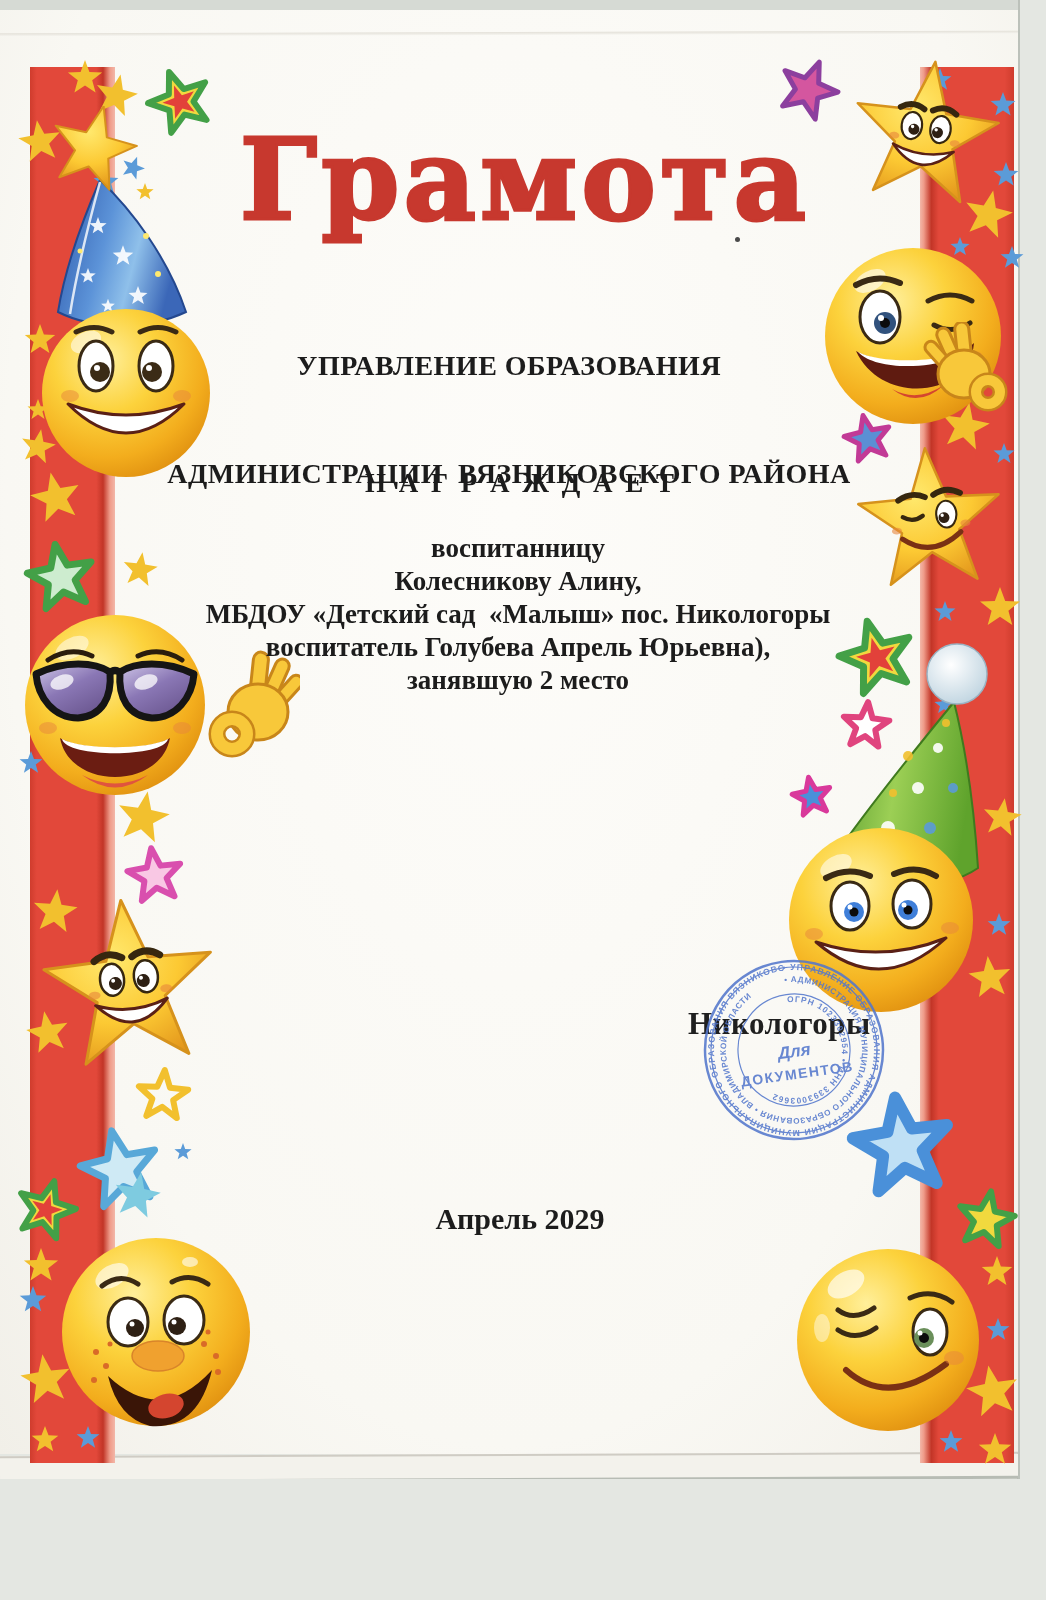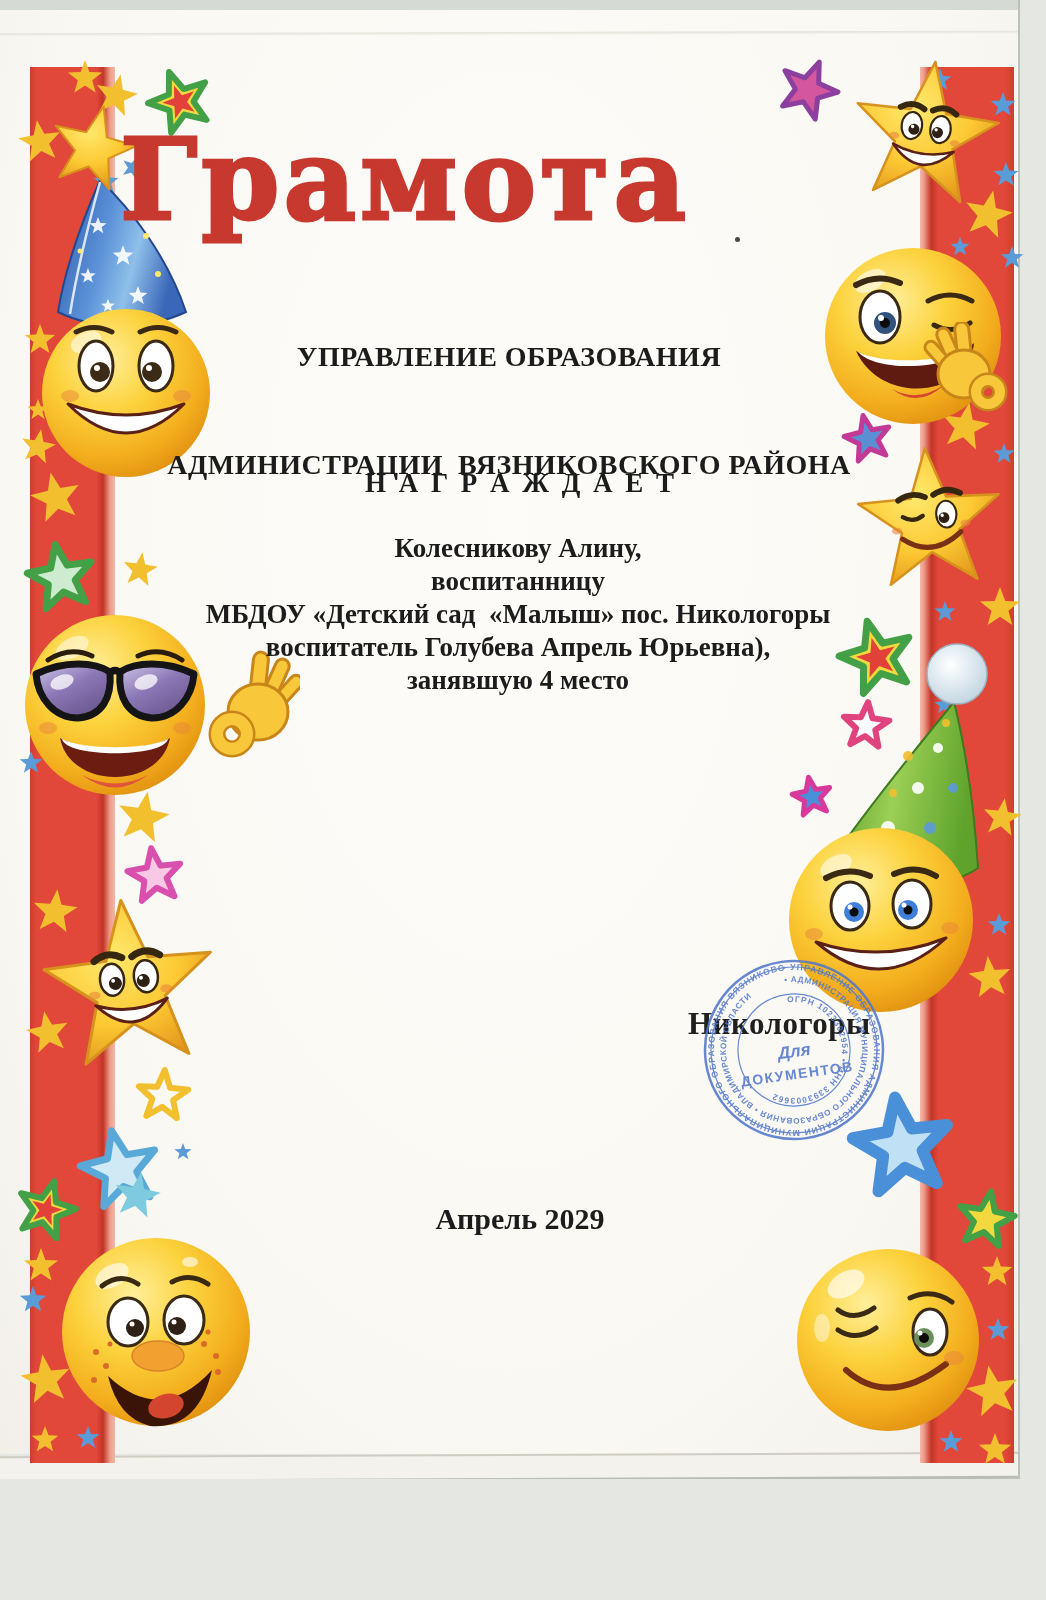--- a/index.html
+++ b/index.html
@@ -30,24 +30,24 @@
   #char-starl{left:38px;top:882px;width:184px;height:184px;}
   #char-freck{left:58px;top:1224px;width:196px;height:196px;}
   #char-startr{left:846px;top:50px;width:158px;height:152px;}
   #char-winkok{left:822px;top:235px;width:182px;height:182px;}
   #hand-right{left:922px;top:312px;width:88px;height:92px;}
   #char-starwink{left:848px;top:436px;width:160px;height:152px;}
   #char-greenhat{left:768px;top:618px;width:238px;height:392px;}
   #char-winkbr{left:794px;top:1236px;width:188px;height:188px;}
 
   .textlayer{position:absolute;left:0;top:0;width:1018px;z-index:4;}
-  .title{position:absolute;left:0;top:108px;width:810px;text-align:center;
+  .title{position:absolute;left:0;top:108px;width:810px;text-align:right;
      font-family:"DejaVu Serif",serif;font-weight:bold;font-size:112px;line-height:1.1;
      color:#c7382e;-webkit-text-stroke:3px #c7382e;letter-spacing:4px;}
-  .issuer{position:absolute;left:0;top:257px;width:1018px;text-align:center;
+  .issuer{position:absolute;left:0;top:266px;width:1018px;text-align:center;
      font-weight:bold;font-size:28px;line-height:36px;color:#1c1c1c;letter-spacing:0.5px;white-space:pre;}
   .awards{position:absolute;left:0;top:458px;width:1018px;text-align:center;
      font-weight:bold;font-size:27px;color:#1c1c1c;letter-spacing:3px;padding-left:12px;}
   .body-block{position:absolute;left:0;top:522px;width:1036px;text-align:center;
      font-weight:bold;font-size:27px;line-height:33px;color:#1c1c1c;}
   .body-block .line{white-space:pre;}
   .org{position:absolute;left:688px;top:996px;z-index:6;font-weight:bold;font-size:31px;color:#1f1f1f;letter-spacing:0.5px;}
   .date{position:absolute;left:0;top:1192px;width:1040px;text-align:center;font-weight:bold;font-size:30px;color:#1c1c1c;}
   .speck{position:absolute;left:735px;top:227px;width:5px;height:5px;border-radius:50%;background:#4a4a4a;z-index:4;}
 
@@ -591,25 +591,25 @@
     </svg>
 
     <div class="textlayer">
       <div class="title">Грамота</div>
       <div class="issuer">
         <div class="issuer-line">УПРАВЛЕНИЕ ОБРАЗОВАНИЯ</div>
         <div class="issuer-line">АДМИНИСТРАЦИИ  ВЯЗНИКОВСКОГО РАЙОНА</div>
       </div>
       <div class="awards">Н А Г Р А Ж Д А Е Т</div>
       <div class="body-block">
+        <div class="line">воспитанницу</div>
         <div class="line">Колесникову Алину,</div>
-        <div class="line">воспитанницу</div>
         <div class="line">МБДОУ «Детский сад  «Малыш» пос. Никологоры</div>
         <div class="line">воспитатель Голубева Апрель Юрьевна),</div>
-        <div class="line">занявшую 4 место</div>
+        <div class="line">занявшую 2 место</div>
       </div>
       <div class="org">Никологоры</div>
       <div class="date">Апрель 2029</div>
       <div class="speck"></div>
     </div>
 
     <svg class="stamp" viewBox="0 0 188 188">
       <g fill="none" stroke="#5377cc">
         <circle cx="94" cy="94" r="89" stroke-width="2.5"></circle>
         <circle cx="94" cy="94" r="83" stroke-width="1.2"></circle>

